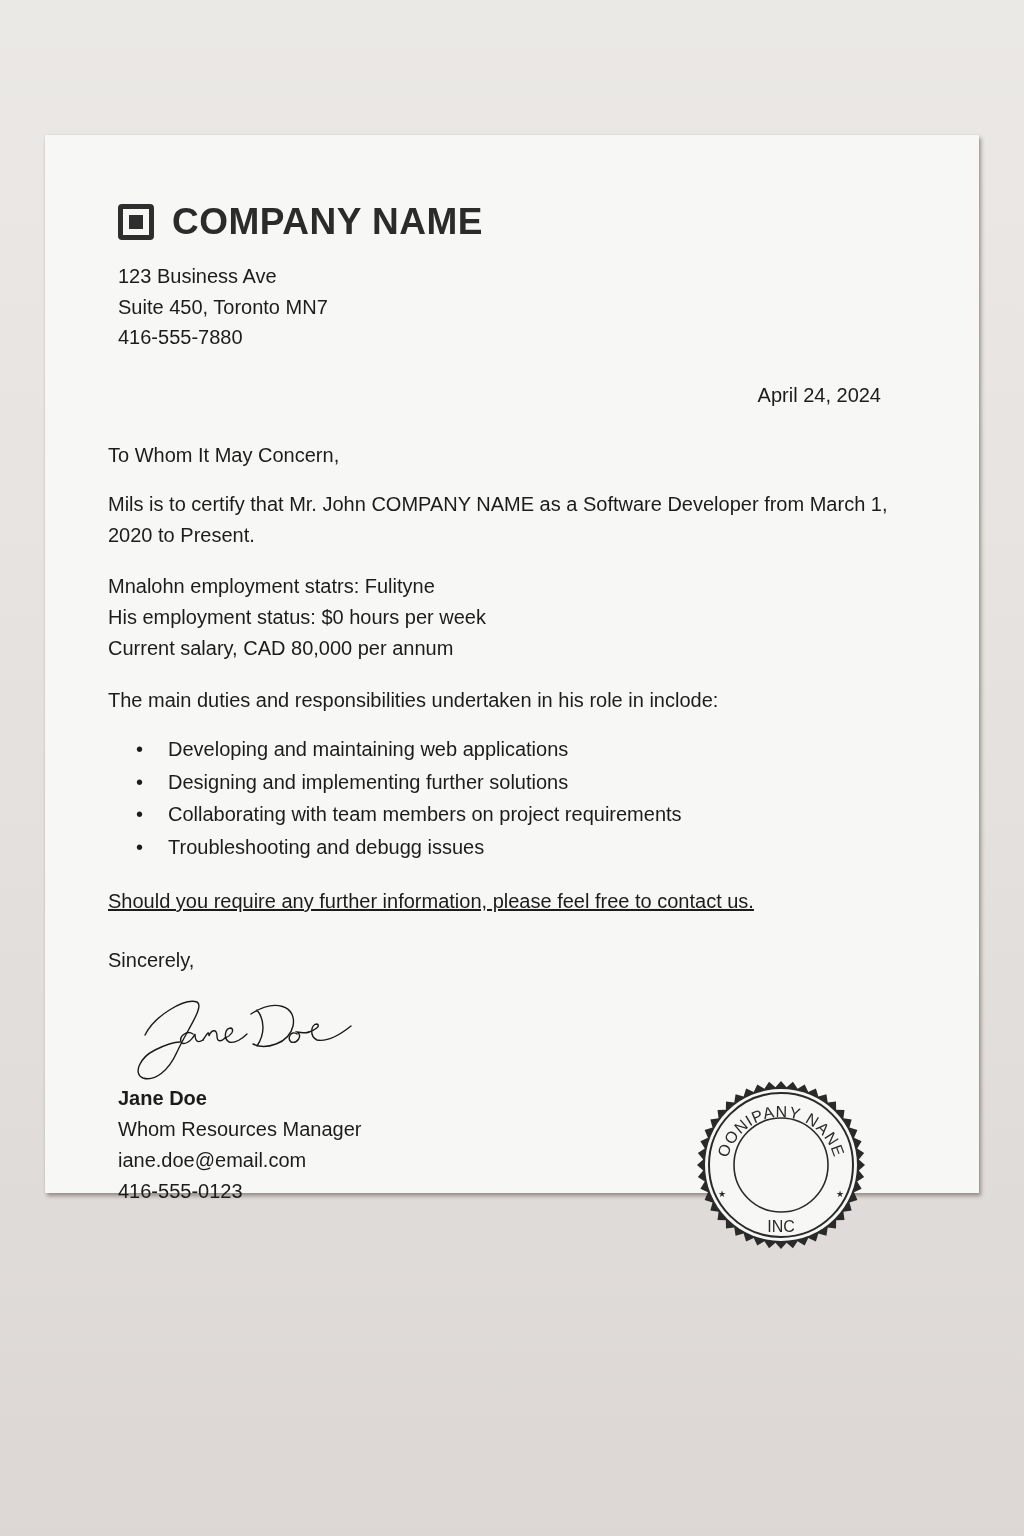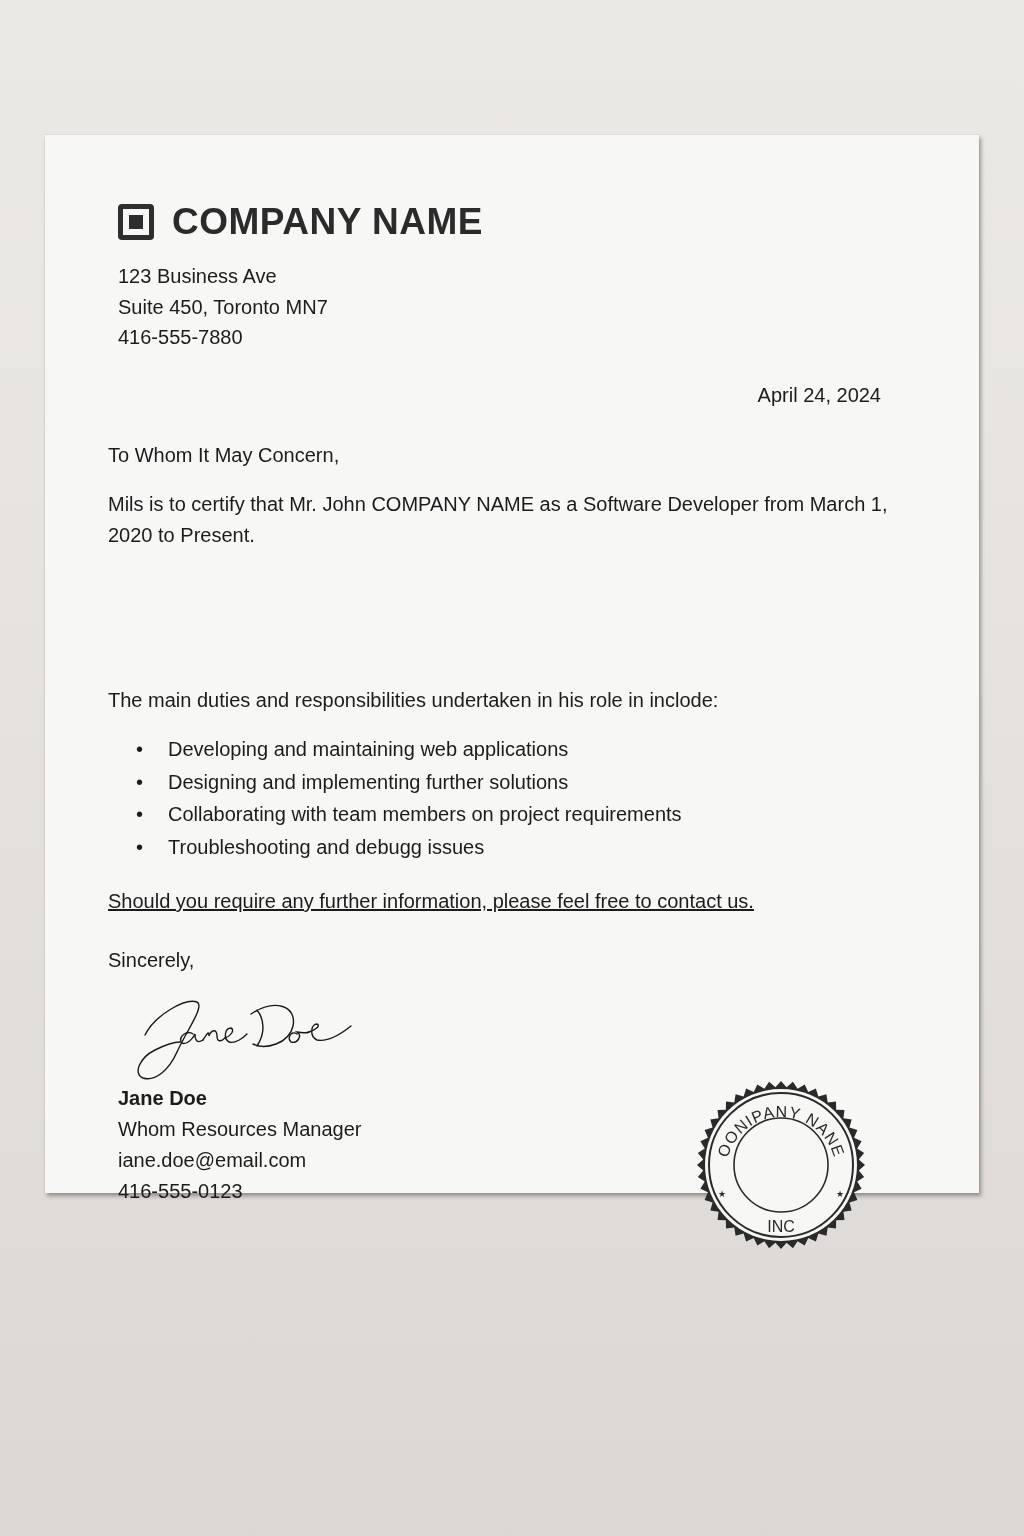--- a/index.html
+++ b/index.html
@@ -63,20 +63,25 @@
     <div>123 Business Ave</div>
     <div>Suite 450, Toronto MN7</div>
     <div>416-555-7880</div>
   </div>
 
   <div class="date">April 24, 2024</div>
 
   <div class="body-text salutation">To Whom It May Concern,</div>
   <div class="body-text certify">Mils is to certify that Mr. John COMPANY NAME as a Software Developer from March 1, 2020 to Present.</div>
 
+  <div class="body-text status">
+    <div>Mnalohn employment statrs: Fulityne</div>
+    <div>His employment status: $0 hours per week</div>
+    <div>Current salary, CAD 80,000 per annum</div>
+  </div>
 
   <div class="body-text duties-intro">The main duties and responsibilities undertaken in his role in inclode:</div>
 
   <ul class="duties">
     <li><span class="bullet">•</span><span>Developing and maintaining web applications</span></li>
     <li><span class="bullet">•</span><span>Designing and implementing further solutions</span></li>
     <li><span class="bullet">•</span><span>Collaborating with team members on project requirements</span></li>
     <li><span class="bullet">•</span><span>Troubleshooting and debugg issues</span></li>
   </ul>
 

